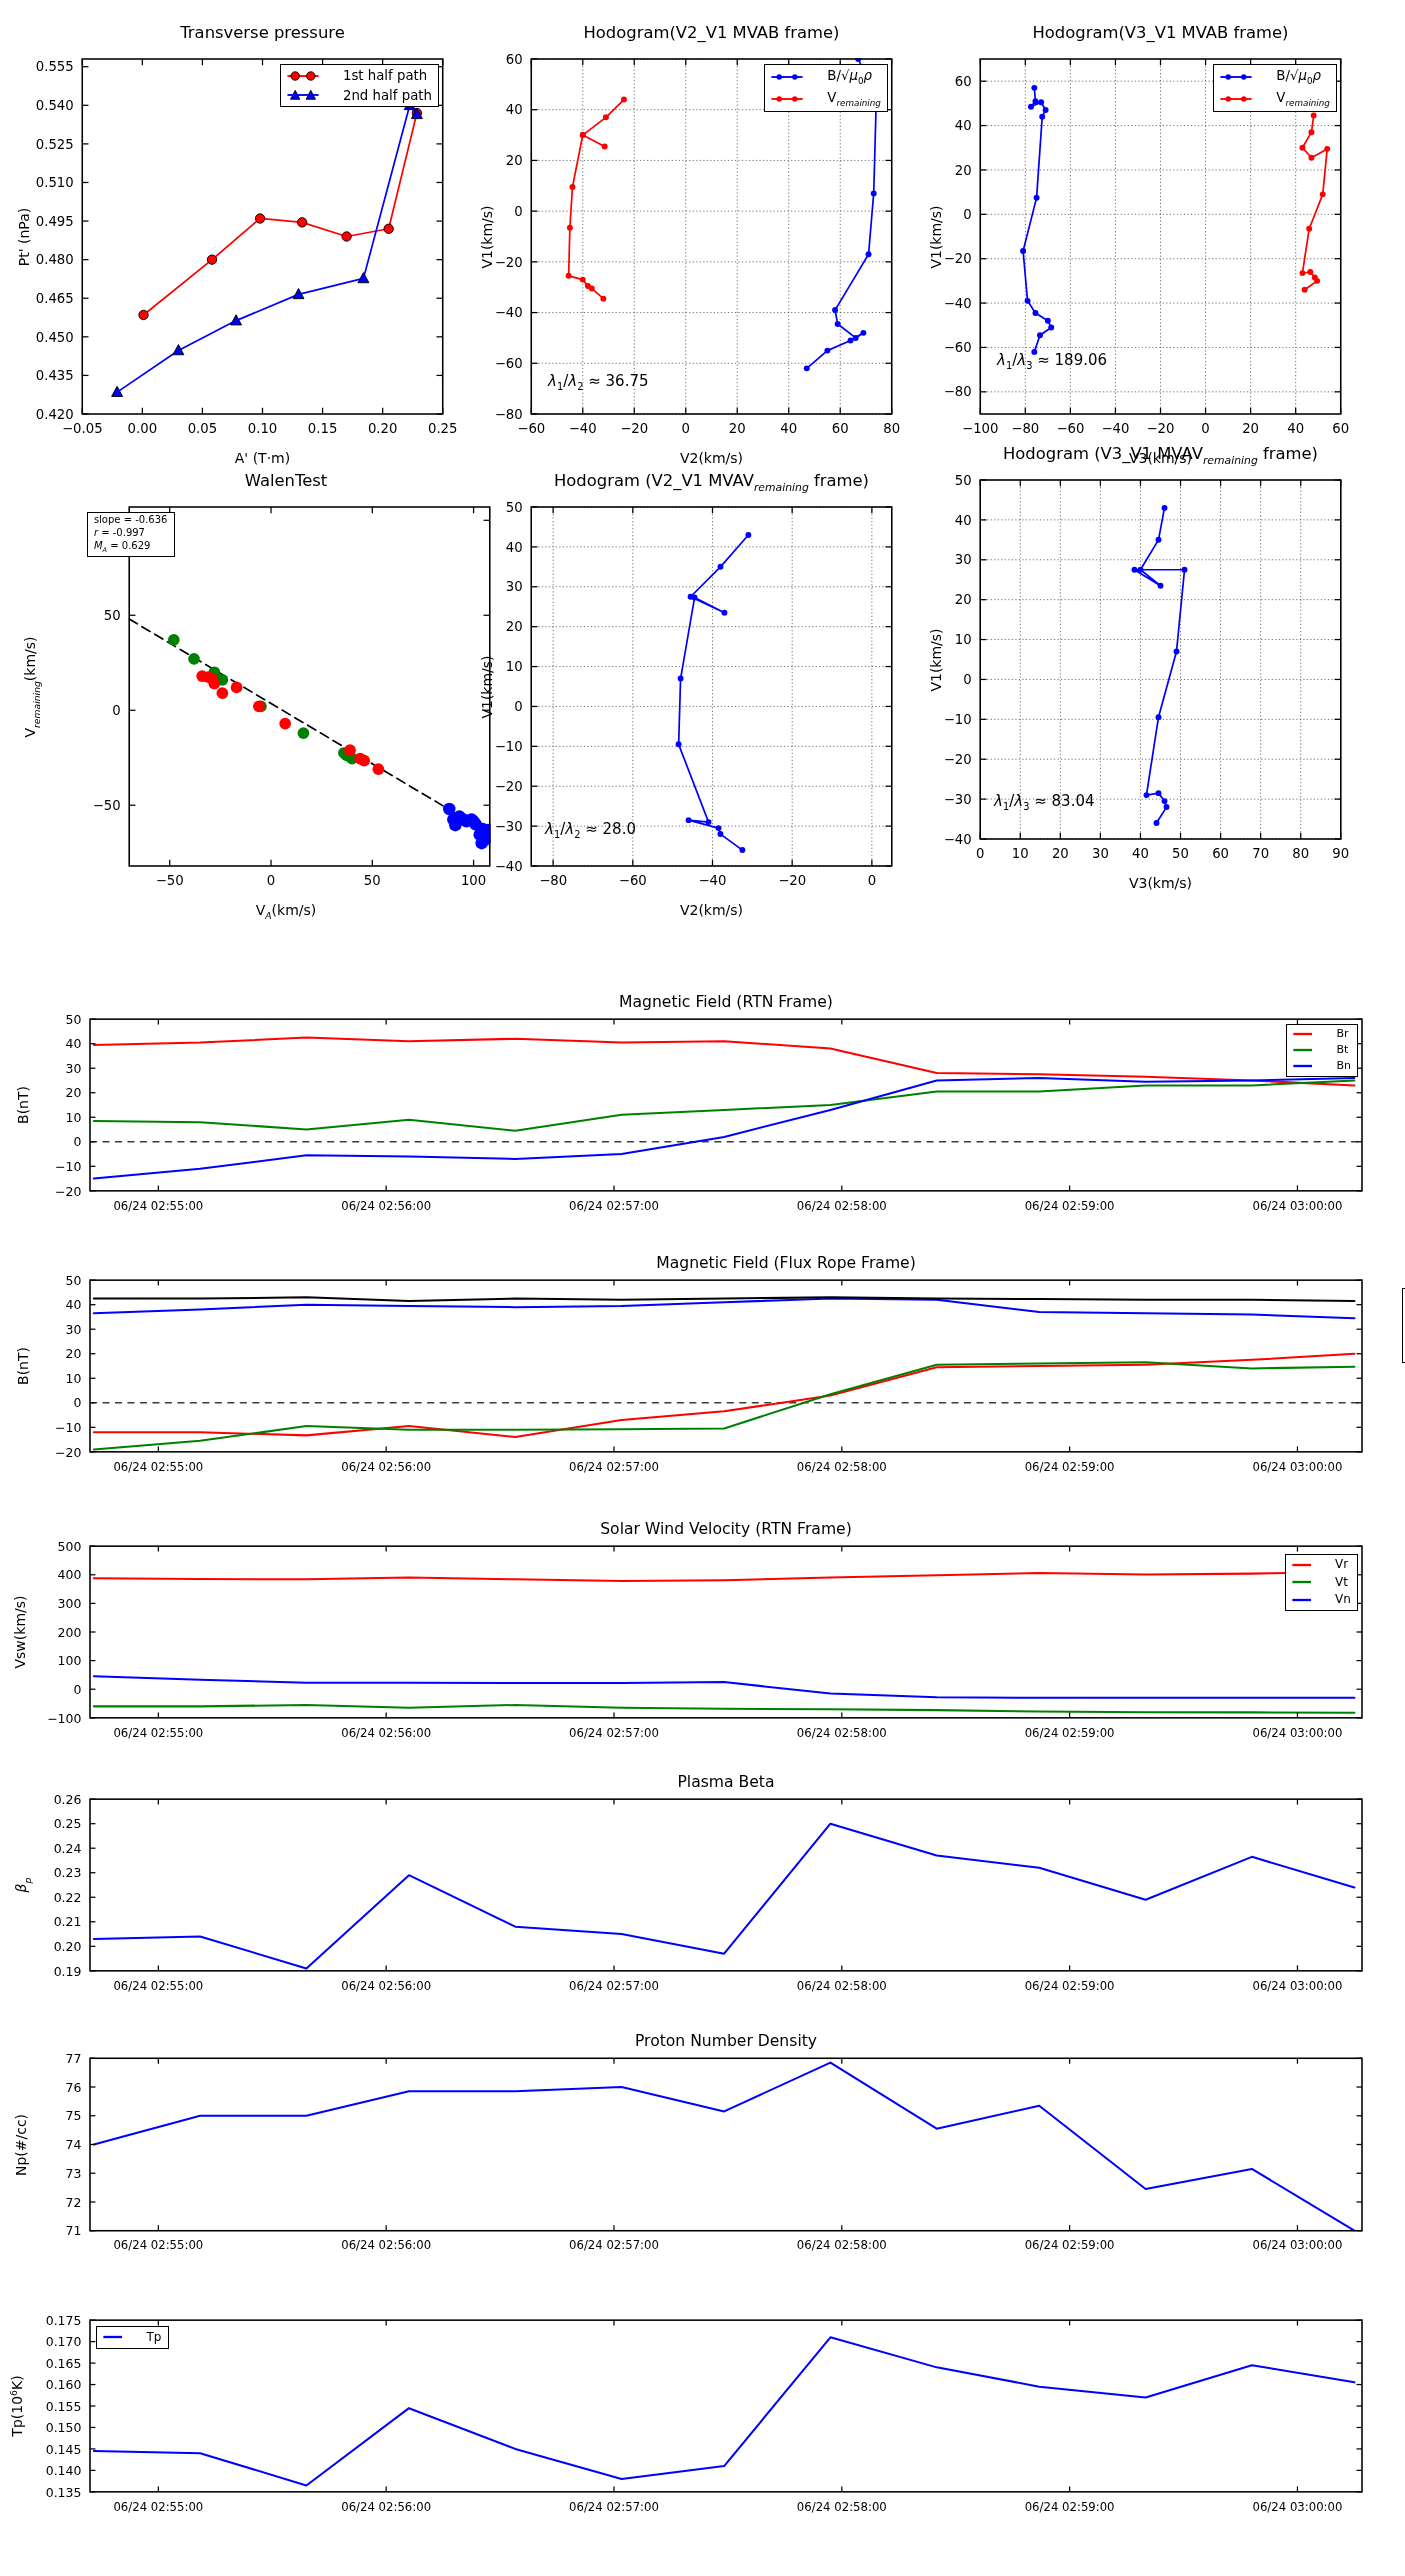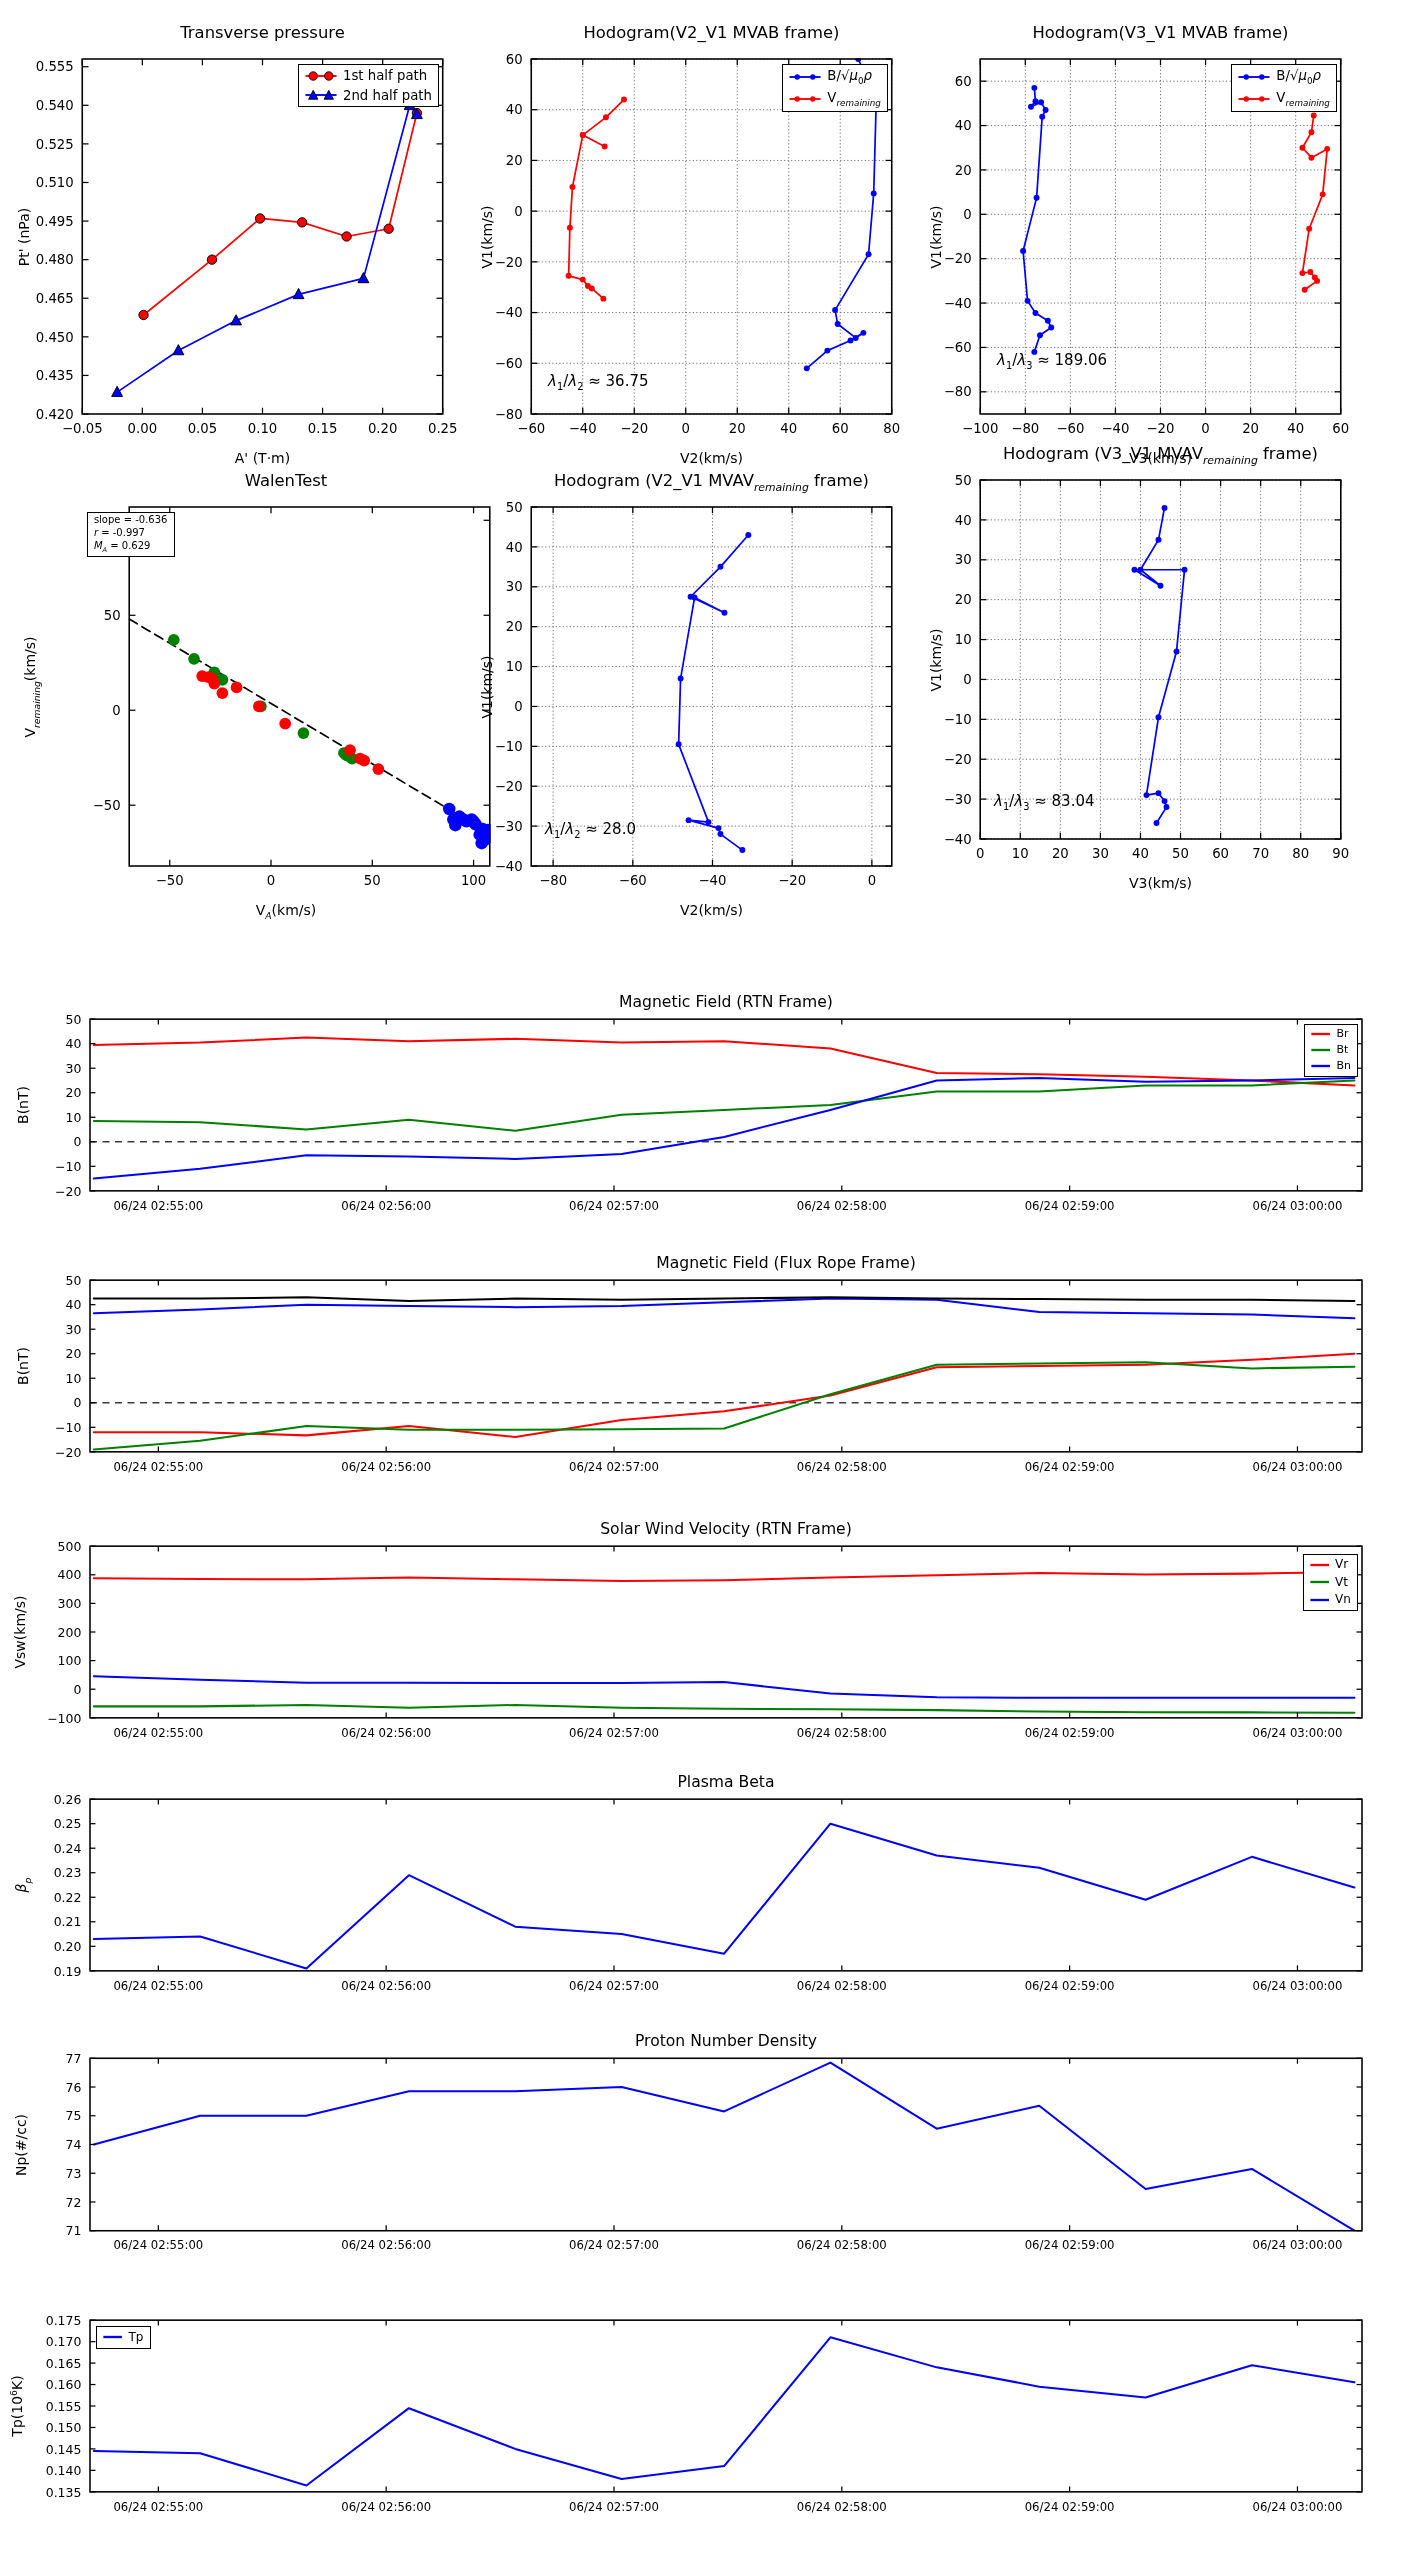--- a/index.html
+++ b/index.html
@@ -6,21 +6,21 @@
   body { font-family:"DejaVu Sans","Liberation Sans",sans-serif; color:#000; }
   #fig { position:relative; width:1405px; height:2576px; background:#ffffff; overflow:hidden; }
   .panel { position:absolute; }
   .plot-title { position:absolute; left:0; width:100%; text-align:center; white-space:nowrap; color:#000; }
   .sq .plot-title { font-size:16.4px; top:-36px; }
   .ts .plot-title { font-size:15.6px; top:-26px; }
   .ylabel { position:absolute; top:50%; white-space:nowrap; font-size:14px;
             transform:translate(-50%,-50%) rotate(-90deg); }
   .xlabel { position:absolute; left:0; width:100%; text-align:center; font-size:14px; }
   .legend { position:absolute; background:#fff; border:1.6px solid #000; padding:1.6px 6.2px 1.6px 3.9px; z-index:5; }
-  .lg-row { display:flex; align-items:center; gap:4px; line-height:1.45; }
+  .lg-row { display:flex; align-items:center; gap:22px; line-height:1.45; }
   .lg-label { white-space:nowrap; }
   .anno { position:absolute; z-index:4; white-space:nowrap; }
   .anno.boxed { border:1.6px solid #000; background:#fff; padding:0.8px 6.2px; }
   .anno-line { line-height:1.3; }
   .seg-italic { font-style:italic; }
   .seg-sub { font-size:66%; vertical-align:-0.45em; }
   .seg-sub-italic { font-size:66%; vertical-align:-0.45em; font-style:italic; }
   .seg-sup { font-size:66%; vertical-align:0.55em; }
   svg { overflow:visible; display:block; }
   svg text { font-family:"DejaVu Sans","Liberation Sans",sans-serif; fill:#000; }

